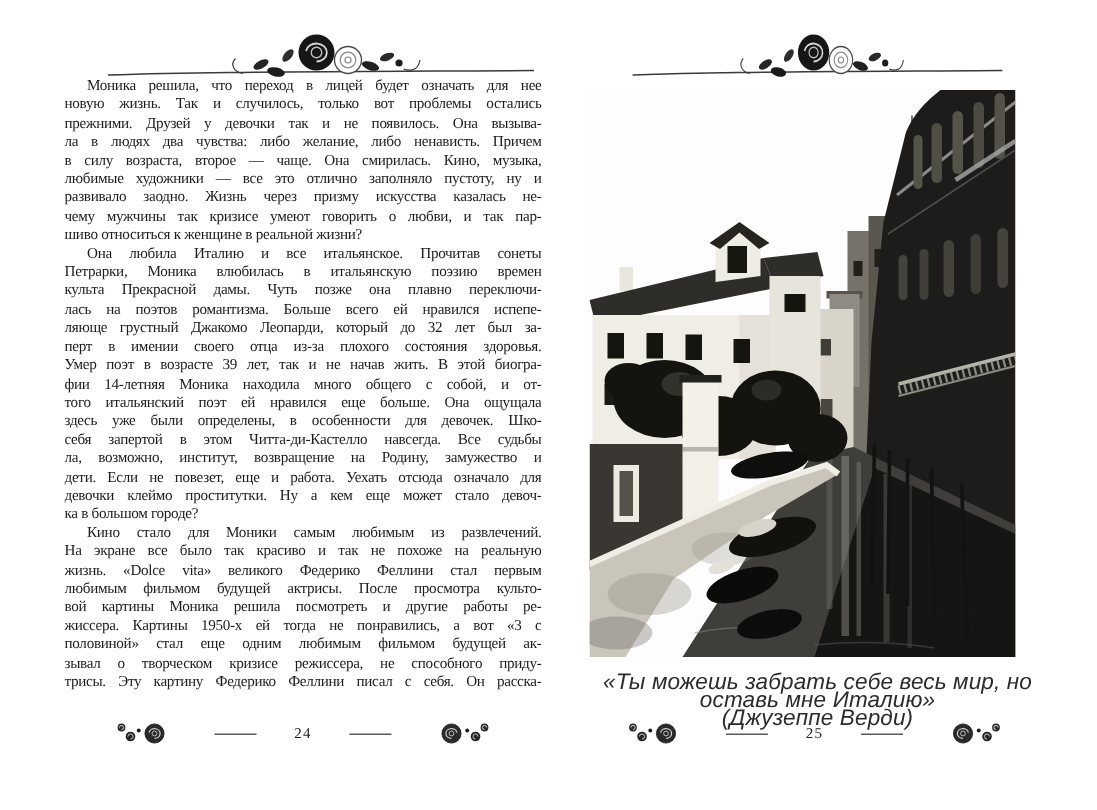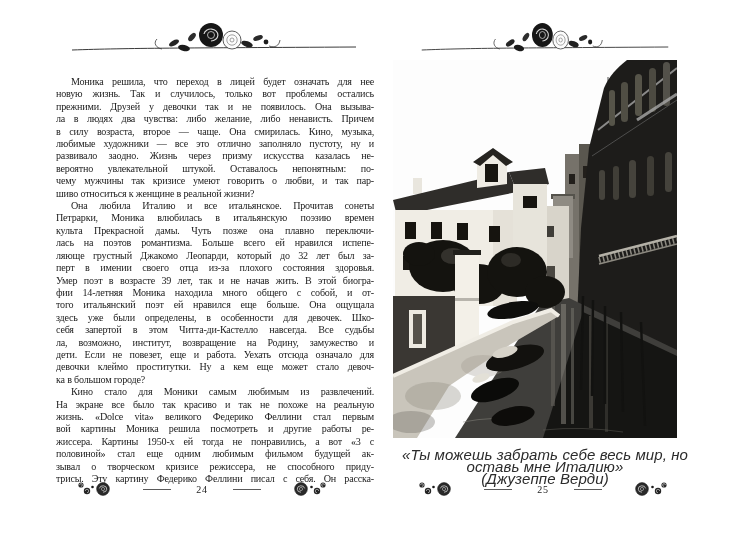--- a/index.html
+++ b/index.html
@@ -8,21 +8,21 @@
     background:#ffffff;color:#1c1c1c;
     font-family:"Liberation Serif", serif;
   }
   .page{position:absolute;top:0;height:540px;}
   #left-page{left:0;width:366px;}
   #right-page{left:366px;width:365px;}
   .divider{position:absolute;top:20px;}
   #divider-left{left:70px;}
   #divider-right{left:54px;}
   .textblock{
-    position:absolute;left:56px;top:52px;width:318px;margin-top:24px;
+    position:absolute;left:43px;top:52px;width:318px;
   }
   .line{
     font-size:10.1px;line-height:12.42px;height:12.42px;
     letter-spacing:-0.2px;overflow:hidden;
     text-align:justify;text-align-last:justify;
   }
   .line.first{text-indent:15px;}
   .line.end{text-align-last:left;}
   #photo-wrap{position:absolute;left:27px;top:60px;width:284px;height:378px;}
   .caption{
@@ -66,41 +66,41 @@
     </svg>
 
     <div class="textblock">
         <div class="line first">Моника решила, что переход в лицей будет означать для нее</div>
         <div class="line">новую жизнь. Так и случилось, только вот проблемы остались</div>
         <div class="line">прежними. Друзей у девочки так и не появилось. Она вызыва-</div>
         <div class="line">ла в людях два чувства: либо желание, либо ненависть. Причем</div>
         <div class="line">в силу возраста, второе — чаще. Она смирилась. Кино, музыка,</div>
         <div class="line">любимые художники — все это отлично заполняло пустоту, ну и</div>
         <div class="line">развивало заодно. Жизнь через призму искусства казалась не-</div>
-        <div class="line">вероятно увлекательной штукой. Оставалось непонятным: по-</div>
         <div class="line">чему мужчины так кризисе умеют говорить о любви, и так пар-</div>
         <div class="line end">шиво относиться к женщине в реальной жизни?</div>
         <div class="line first">Она любила Италию и все итальянское. Прочитав сонеты</div>
         <div class="line">Петрарки, Моника влюбилась в итальянскую поэзию времен</div>
         <div class="line">культа Прекрасной дамы. Чуть позже она плавно переключи-</div>
         <div class="line">лась на поэтов романтизма. Больше всего ей нравился испепе-</div>
         <div class="line">ляюще грустный Джакомо Леопарди, который до 32 лет был за-</div>
         <div class="line">перт в имении своего отца из-за плохого состояния здоровья.</div>
         <div class="line">Умер поэт в возрасте 39 лет, так и не начав жить. В этой биогра-</div>
         <div class="line">фии 14-летняя Моника находила много общего с собой, и от-</div>
         <div class="line">того итальянский поэт ей нравился еще больше. Она ощущала</div>
         <div class="line">здесь уже были определены, в особенности для девочек. Шко-</div>
         <div class="line">себя запертой в этом Читта-ди-Кастелло навсегда. Все судьбы</div>
         <div class="line">ла, возможно, институт, возвращение на Родину, замужество и</div>
         <div class="line">дети. Если не повезет, еще и работа. Уехать отсюда означало для</div>
         <div class="line">девочки клеймо проститутки. Ну а кем еще может стало девоч-</div>
         <div class="line end">ка в большом городе?</div>
         <div class="line first">Кино стало для Моники самым любимым из развлечений.</div>
         <div class="line">На экране все было так красиво и так не похоже на реальную</div>
         <div class="line">жизнь. «Dolce vita» великого Федерико Феллини стал первым</div>
+        <div class="line">любимым фильмом будущей актрисы. После просмотра культо-</div>
         <div class="line">вой картины Моника решила посмотреть и другие работы ре-</div>
         <div class="line">жиссера. Картины 1950-х ей тогда не понравились, а вот «3 с</div>
         <div class="line">половиной» стал еще одним любимым фильмом будущей ак-</div>
         <div class="line">зывал о творческом кризисе режиссера, не способного приду-</div>
         <div class="line">трисы. Эту картину Федерико Феллини писал с себя. Он расска-</div>
       </div>
 
     <div class="footer" id="footer-left">
       <svg width="44" height="18" viewBox="0 0 44 18">
         <circle cx="5" cy="5" r="2.6" fill="#2c2c2c"></circle>

